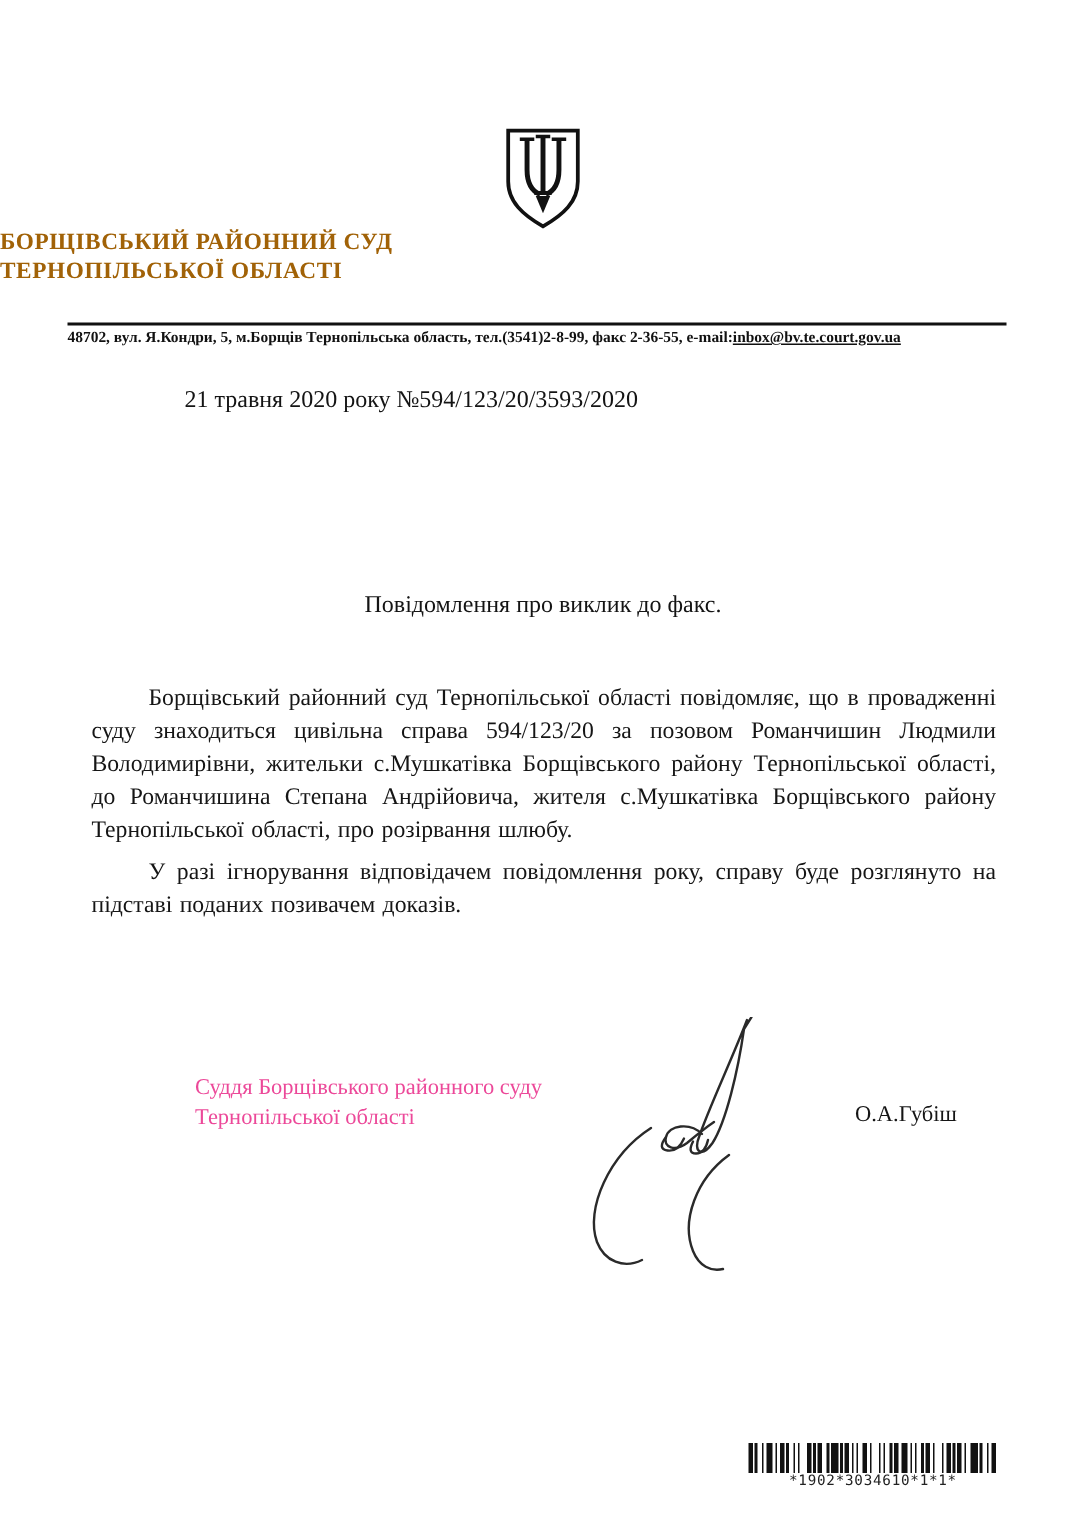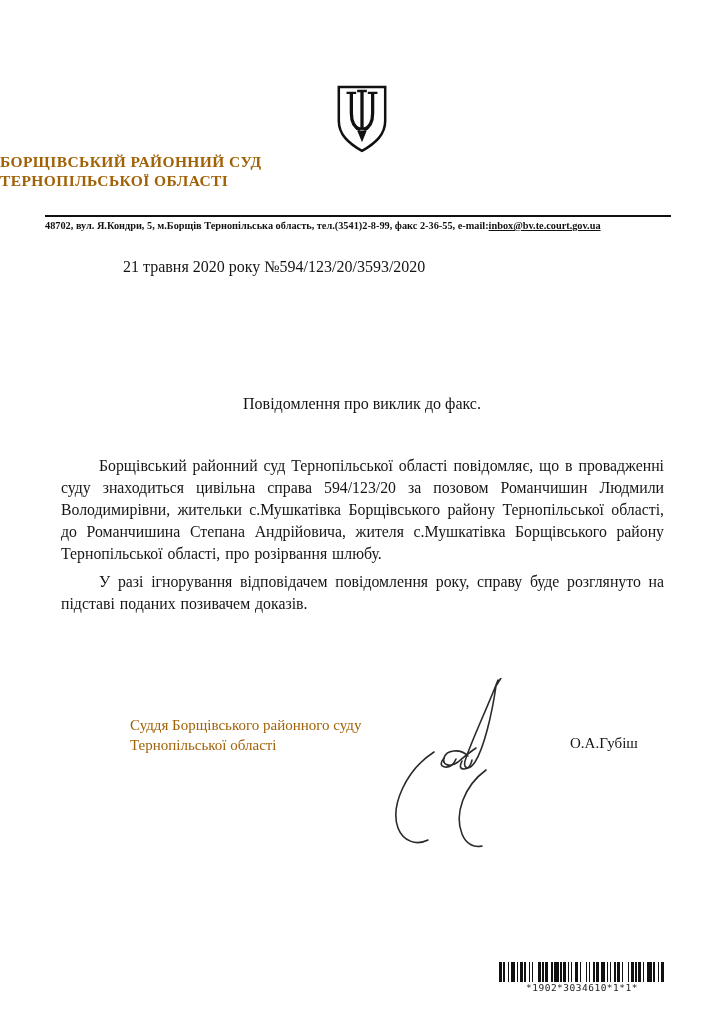--- a/index.html
+++ b/index.html
@@ -27,21 +27,21 @@
   .date-line{position:absolute;top:258px;left:90px;font-size:16px;color:#141414;margin-left:33px;}
   
   .doc-title{position:absolute;top:395px;left:0;width:100%;text-align:center;font-size:16px;color:#141414;}
   
   .body-text{position:absolute;top:455px;left:61px;width:603px;}
   .body-text p{
     margin:0 0 6px 0;font-size:15.8px;line-height:22px;text-align:justify;
     text-indent:38px;color:#151515;word-spacing:1px;
   }
   
-  .sign-role{position:absolute;top:716px;left:130px;font-size:15px;line-height:19.5px;color:#a16207;}
+  .sign-role{position:absolute;top:716px;left:130px;font-size:15px;line-height:19.5px;color:#ec4899;}
   .sign-name{position:absolute;top:735px;left:570px;font-size:15px;color:#151515;}
   .signature-svg{position:absolute;top:678px;left:388px;width:150px;height:172px;}
   
   .barcode-wrap{position:absolute;top:962px;left:467px;width:230px;text-align:center;}
   .barcode{display:flex;height:20px;align-items:stretch;justify-content:center;overflow:hidden;}
   .barcode .bar{background:#111;}
   .barcode .gap{background:transparent;}
   .barcode-text{
     font-family:"DejaVu Sans Mono","Liberation Mono",monospace;
     font-size:9.5px;color:#222;margin-top:0px;letter-spacing:.5px;

